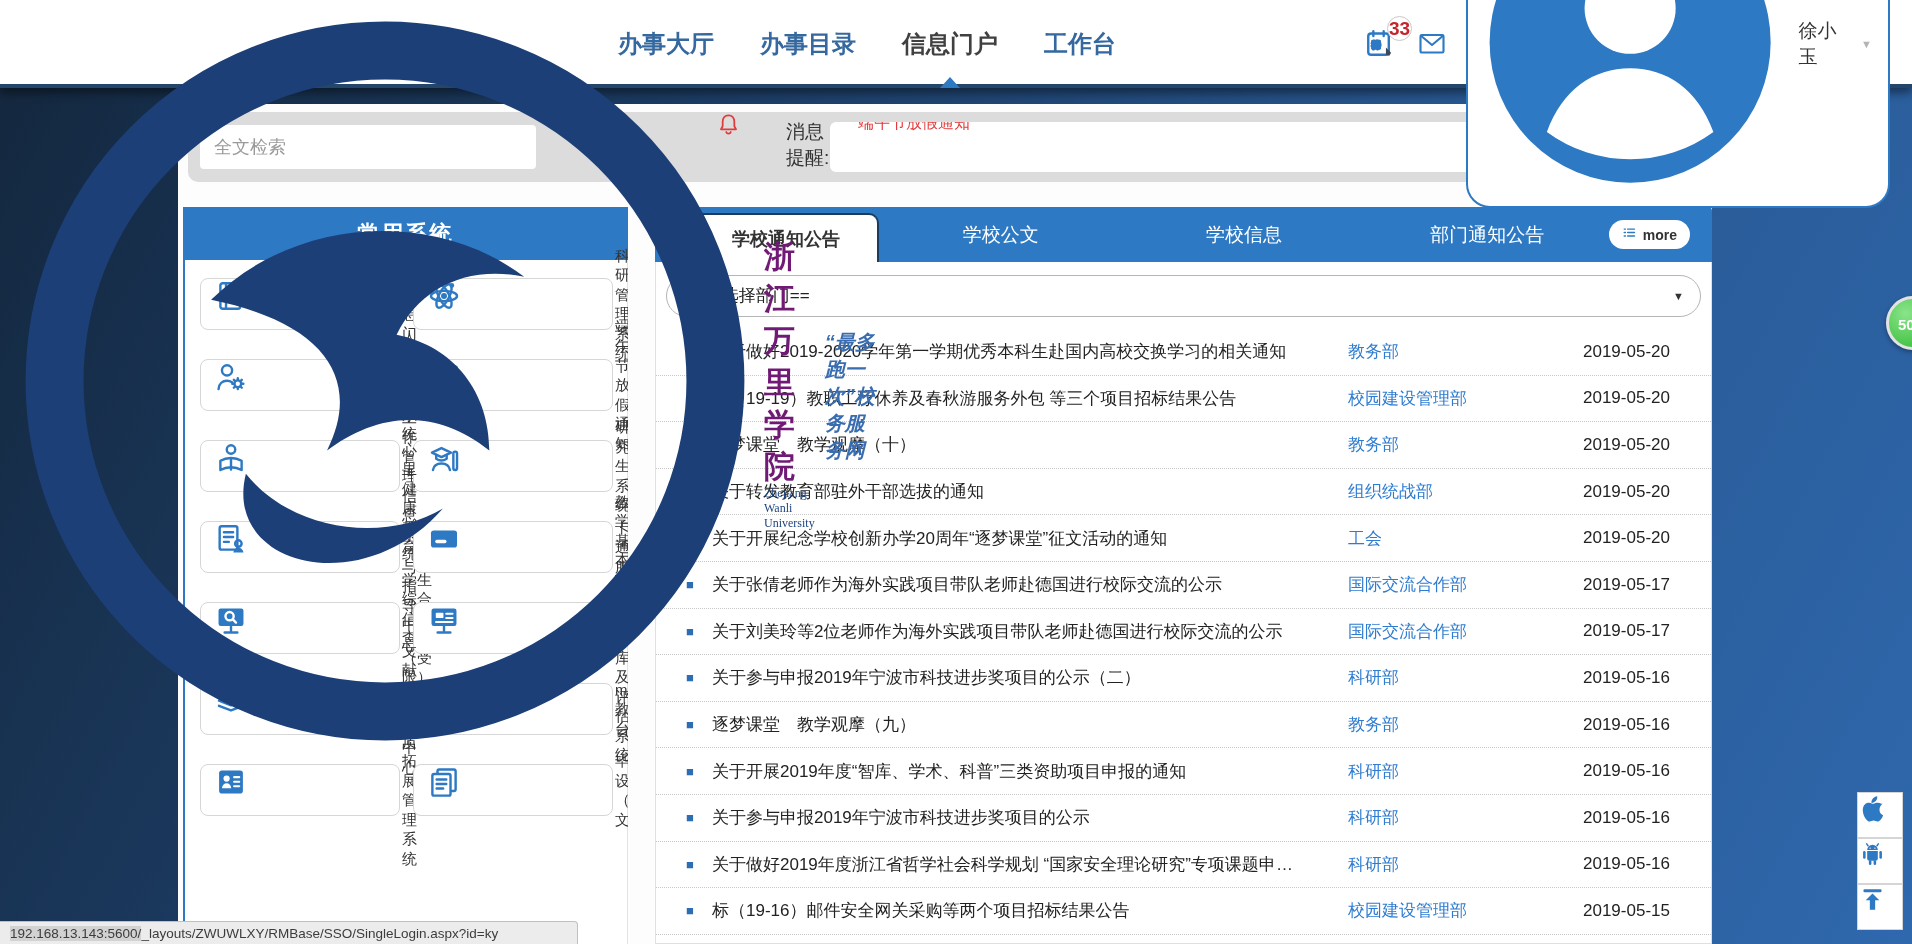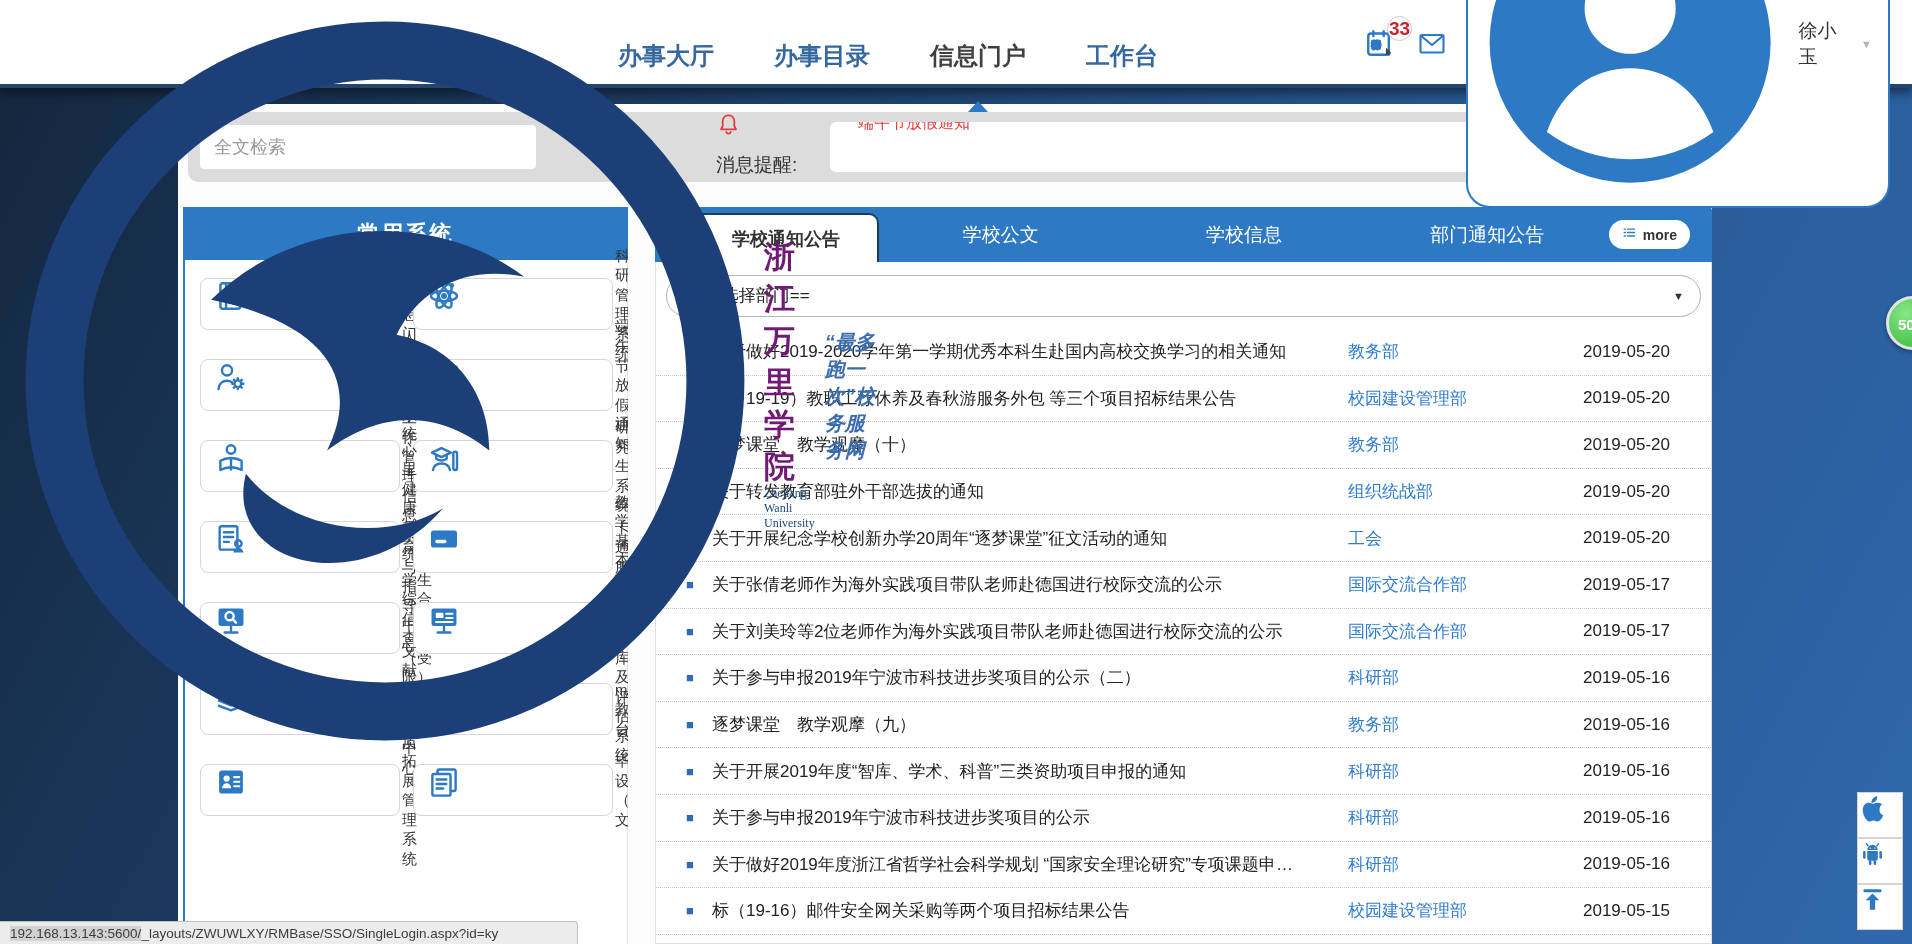--- a/index.html
+++ b/index.html
@@ -15,21 +15,21 @@
   
   .header { position:absolute; left:0; top:0; width:1912px; height:88px; background:#fff;
     border-bottom:4px solid #24466b; box-shadow:0 5px 9px rgba(0,0,0,.45); z-index:20; }
   .logo { position:absolute; left:14px; top:10px; display:flex; align-items:center; }
   .logo-emblem { width:64px; height:64px; flex:none; }
   .logo-names { margin-left:8px; }
   .logo-cn { font-size:31px; font-weight:900; color:#701a75; letter-spacing:3px; font-family:Liberation Serif, serif; }
   .logo-en { font-size:12px; color:#1e447e; font-family:"Liberation Serif","DejaVu Serif",serif; margin-top:-2px; }
   .logo-slogan { font-size:20px; font-weight:bold; font-style:italic; color:#3a6cb0; margin:26px 0 0 10px; }
 
-  .main-nav { position:absolute; left:618px; top:0; height:112px; display:flex; gap:60px; }
+  .main-nav { position:absolute; left:618px; top:0; height:88px; display:flex; gap:46px; }
   .nav-item { position:relative; display:flex; align-items:center; height:100%;
     font-size:24px; font-weight:bold; color:#35689f; cursor:pointer; }
   .nav-item.active { color:#404040; }
   .nav-item.active::after { content:""; position:absolute; left:50%; bottom:0; margin-left:-10px;
     border-left:10px solid transparent; border-right:10px solid transparent; border-bottom:11px solid #2e79c3; }
 
   .hdr-right { position:absolute; right:22px; top:0; height:88px; display:flex; align-items:center; gap:16px; }
   .todo-wrap { position:relative; width:34px; height:34px; cursor:pointer; }
   .todo-wrap svg { width:34px; height:34px; }
   .todo-badge { position:absolute; top:-11px; right:-14px; min-width:25px; height:25px; background:#fff;
@@ -46,21 +46,21 @@
   
   .searchbar { position:absolute; left:188px; top:112px; width:1516px; height:70px;
     background:#dcdcdc; border-radius:10px; z-index:5; }
   .search-input { position:absolute; left:12px; top:13px; width:336px; height:44px; border:none;
     border-radius:4px; background:#fff; font-size:18px; padding:0 14px; color:#333; outline:none;
     font-family:inherit; }
   .search-input::placeholder { color:#9a9a9a; }
   .search-btn { position:absolute; left:368px; top:0; height:70px; display:flex; align-items:center; gap:8px; cursor:pointer; }
   .search-btn svg { width:27px; height:27px; }
   .search-btn-label { font-size:19px; color:#333; }
-  .notice-group { position:absolute; left:528px; top:0; height:66px; display:flex; align-items:center; gap:8px;flex-direction:column; }
+  .notice-group { position:absolute; left:528px; top:0; height:66px; display:flex; align-items:center; gap:8px; }
   .notice-group svg { width:25px; height:25px; }
   .notice-label { font-size:19px; color:#333; }
   .msg-box { position:absolute; left:642px; top:10px; width:862px; height:50px; background:#fff;
     border-radius:6px; overflow:hidden; }
   .msg-marquee { position:absolute; left:28px; top:-9px; font-size:16px; color:#e23b3b; white-space:nowrap; }
 
   
   .sidebar { position:absolute; left:183px; top:207px; width:445px; height:737px; overflow:hidden; z-index:4; }
   .sb-head { position:relative; height:53px; background:#2e79c3; }
   .sb-head-icon { position:absolute; left:16px; top:13px; width:27px; height:27px; }

